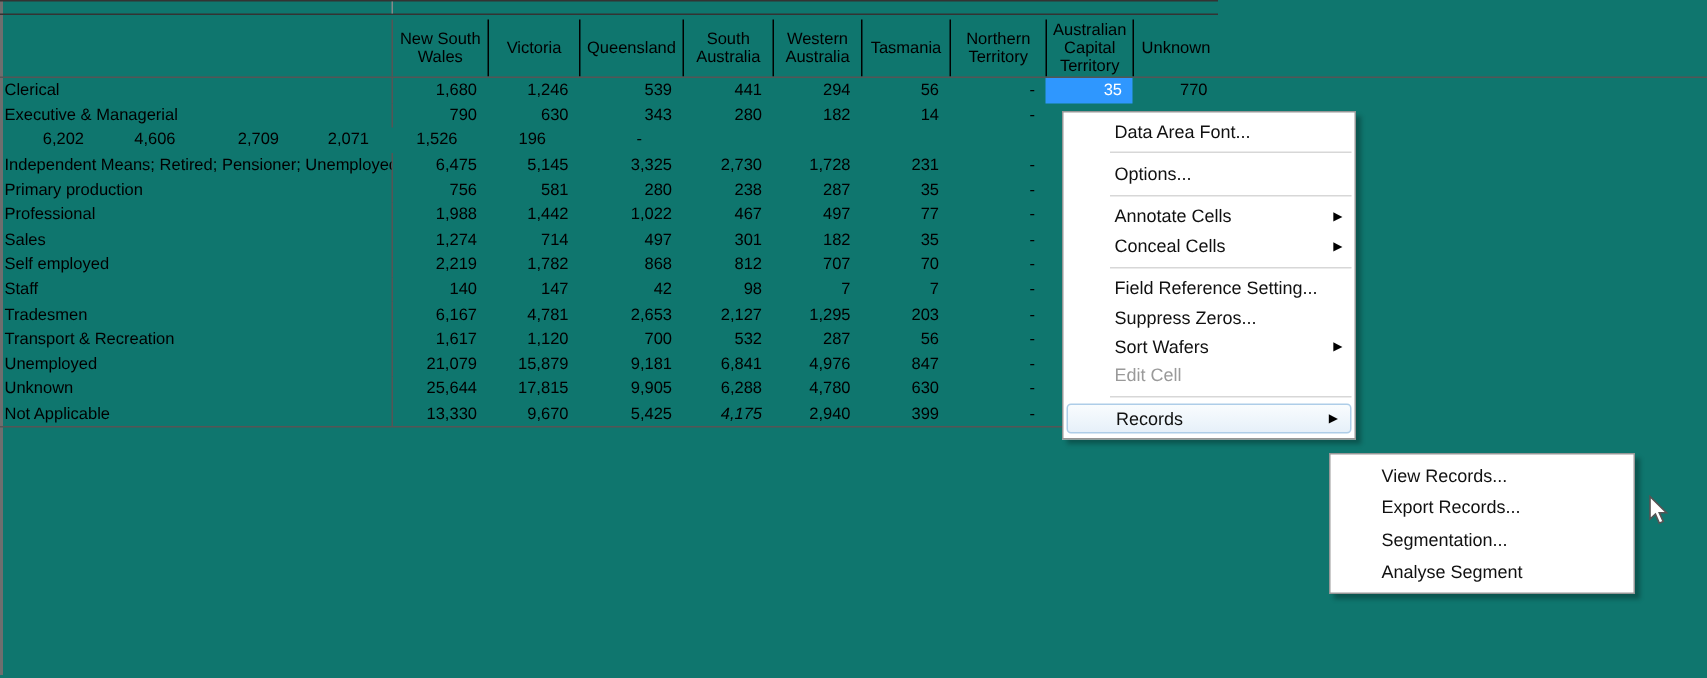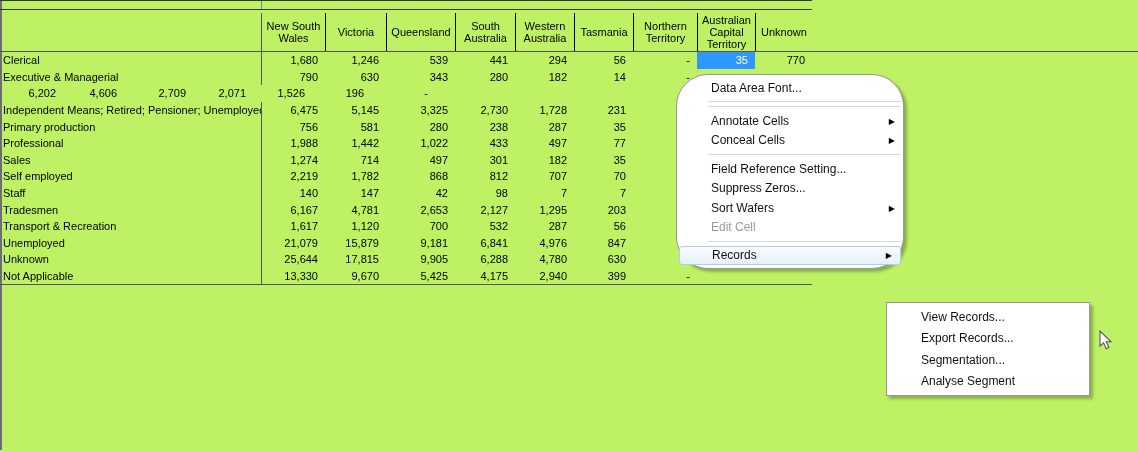--- a/index.html
+++ b/index.html
@@ -1,36 +1,36 @@
 <!DOCTYPE html>
 <html><head>
 <meta charset="utf-8">
 <style>
   html,body{margin:0;padding:0;}
   body{font-family:"Liberation Sans", sans-serif; background:#ffffff;}
-  .screen{position:relative;width:1138px;height:452px;background:#bef264;overflow:hidden;}
+  .screen{position:relative;width:1138px;height:452px;background:#0f766e;overflow:hidden;}
 
   
   .left-border{position:absolute;left:0;top:2;width:2px;height:450px;background:#6e6e6e;}
   .thin-row{position:absolute;left:0;top:2;width:812px;height:10px;border-top:1px solid #333;border-bottom:1px solid #333;display:flex;box-sizing:border-box;}
   .thin-row .spacer-label{width:262px;border-right:1px solid #888;box-sizing:border-box;}
   .header-row{position:absolute;left:0;top:13px;width:812px;height:38px;display:flex;box-sizing:border-box;}
   .header-row .corner{width:262px;border-right:1px solid #555;box-sizing:border-box;}
   .hcell{display:flex;align-items:center;justify-content:center;text-align:center;font-size:11px;line-height:12px;color:#000;border-left:1px solid #000;box-sizing:border-box;padding:0 1px;}
   .hcell.first{border-left:none;}
   .full-hline{position:absolute;left:0;top:51px;width:1138px;height:1px;background:#555;}
   .tbody{position:absolute;left:0;top:52px;width:812px;border-bottom:1px solid #555;box-sizing:content-box;}
   .trow{display:flex;height:16.6px;align-items:flex-start;}
   .tlabel{width:262px;font-size:11px;color:#000;padding-left:3px;box-sizing:border-box;white-space:nowrap;overflow:hidden;border-right:1px solid #555;height:100%;display:flex;align-items:center;}
   .tcell{font-size:11px;color:#000;text-align:right;padding-right:7px;box-sizing:border-box;height:100%;display:flex;align-items:center;justify-content:flex-end;}
   .tcell.sel{color:#fff;}
 
   
   .menu{position:absolute;background:#ffffff;border:1px solid #979797;box-shadow:3px 3px 3px rgba(0,0,0,0.28);padding:3px 0;box-sizing:border-box;font-size:12px;color:#111;z-index:10;}
-  .ctx{left:676px;top:74px;width:228px;border-radius:32px;}
+  .ctx{left:708px;top:74px;width:196px;}
   .sub{left:886px;top:302px;width:204px;}
   .mitem{position:relative;display:flex;align-items:center;padding-left:34px;padding-right:20px;box-sizing:border-box;white-space:nowrap;}
   .ctx .mitem{height:19.4px;}
   .sub .mitem{height:21.5px;}
   .mitem.disabled{color:#9a9a9a;}
   .msep{height:1px;background:#d7d7d7;margin:4px 2px 4px 31px;}
   .marrow{position:absolute;right:8px;top:50%;transform:translateY(-50%);font-size:8px;color:#000;}
   .hl{border:1px solid #aecde8;border-radius:3px;background:linear-gradient(#f9fcfe,#e6f0f9);margin:0 2px;padding-left:32px;}
 
   .cursor{position:absolute;left:1099px;top:330px;z-index:20;}
@@ -121,21 +121,21 @@
         <div class="tcell" style="width: 59px;">35</div>
         <div class="tcell" style="width: 64px;">-</div>
         <div class="tcell" style="width: 58px;"></div>
         <div class="tcell" style="width: 57px;"></div>
       </div>
       <div class="trow">
         <div class="tlabel">Professional</div>
         <div class="tcell" style="width: 63px;">1,988</div>
         <div class="tcell" style="width: 61px;">1,442</div>
         <div class="tcell" style="width: 69px;">1,022</div>
-        <div class="tcell" style="width: 60px;">433</div>
+        <div class="tcell" style="width: 60px;">467</div>
         <div class="tcell" style="width: 59px;">497</div>
         <div class="tcell" style="width: 59px;">77</div>
         <div class="tcell" style="width: 64px;">-</div>
         <div class="tcell" style="width: 58px;"></div>
         <div class="tcell" style="width: 57px;"></div>
       </div>
       <div class="trow">
         <div class="tlabel">Sales</div>
         <div class="tcell" style="width: 63px;">1,274</div>
         <div class="tcell" style="width: 61px;">714</div>
@@ -217,35 +217,38 @@
         <div class="tcell" style="width: 59px;">630</div>
         <div class="tcell" style="width: 64px;">-</div>
         <div class="tcell" style="width: 58px;"></div>
         <div class="tcell" style="width: 57px;"></div>
       </div>
       <div class="trow">
         <div class="tlabel">Not Applicable</div>
         <div class="tcell" style="width: 63px;">13,330</div>
         <div class="tcell" style="width: 61px;">9,670</div>
         <div class="tcell" style="width: 69px;">5,425</div>
-        <div class="tcell" style="width: 60px;">4,175</div>
+        <div class="tcell" style="width: 60px; font-style: italic;">4,175</div>
         <div class="tcell" style="width: 59px;">2,940</div>
         <div class="tcell" style="width: 59px;">399</div>
         <div class="tcell" style="width: 64px;">-</div>
         <div class="tcell" style="width: 58px;"></div>
         <div class="tcell" style="width: 57px;"></div>
       </div>
     </div>
 
   <div class="menu ctx">
 
   <div class="mitem">
         <span>Data Area Font...</span>
       </div>
       <div class="msep"></div>
+      <div class="mitem">
+        <span>Options...</span>
+      </div>
       <div class="msep"></div>
       <div class="mitem">
         <span>Annotate Cells</span>
         <span class="marrow">▶</span>
       </div>
       <div class="mitem">
         <span>Conceal Cells</span>
         <span class="marrow">▶</span>
       </div>
       <div class="msep"></div>

